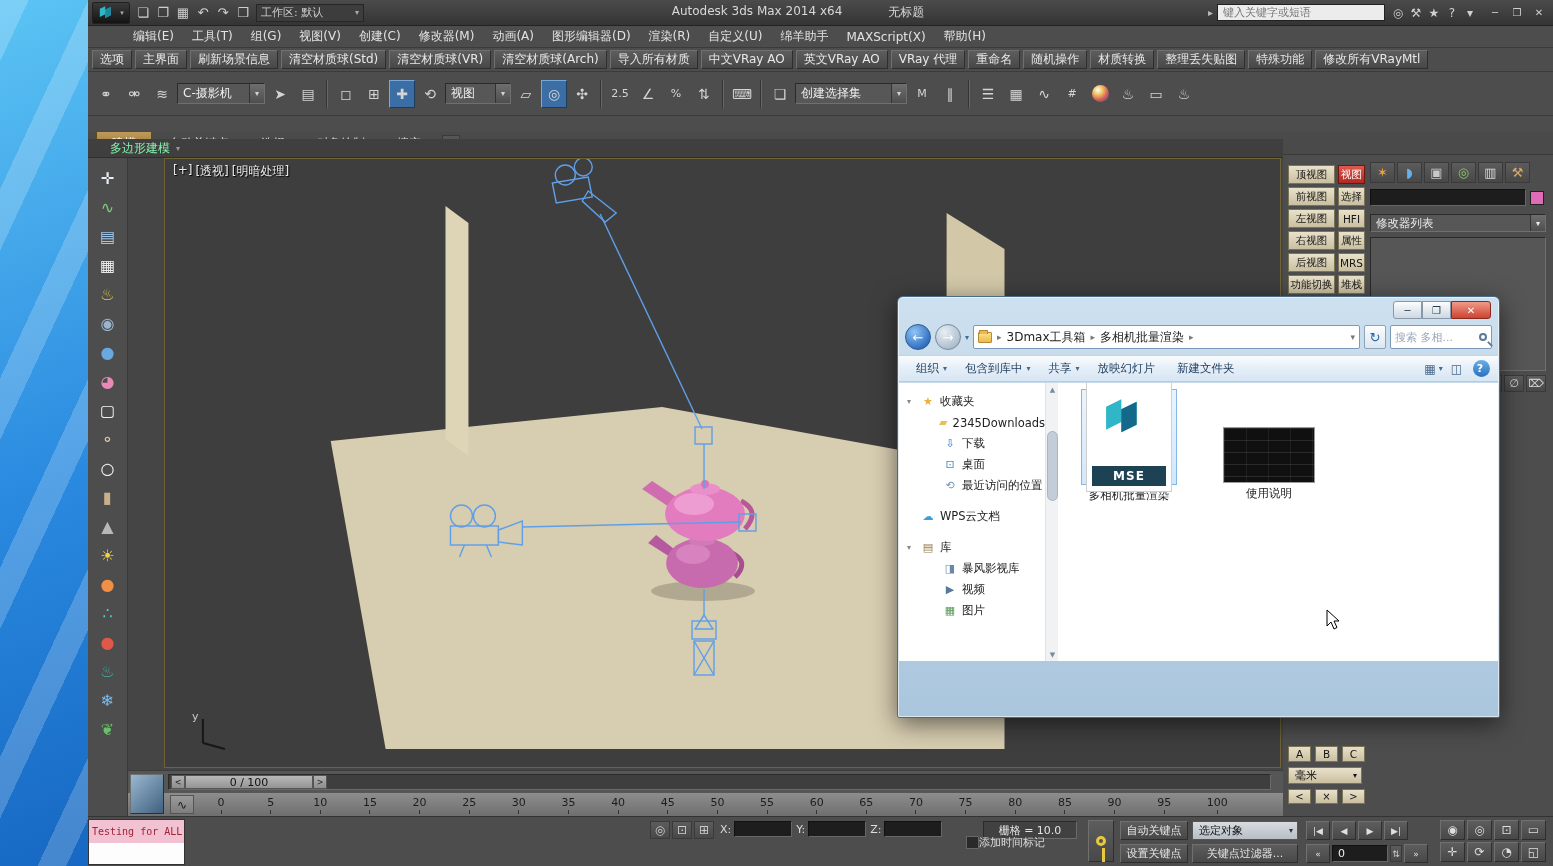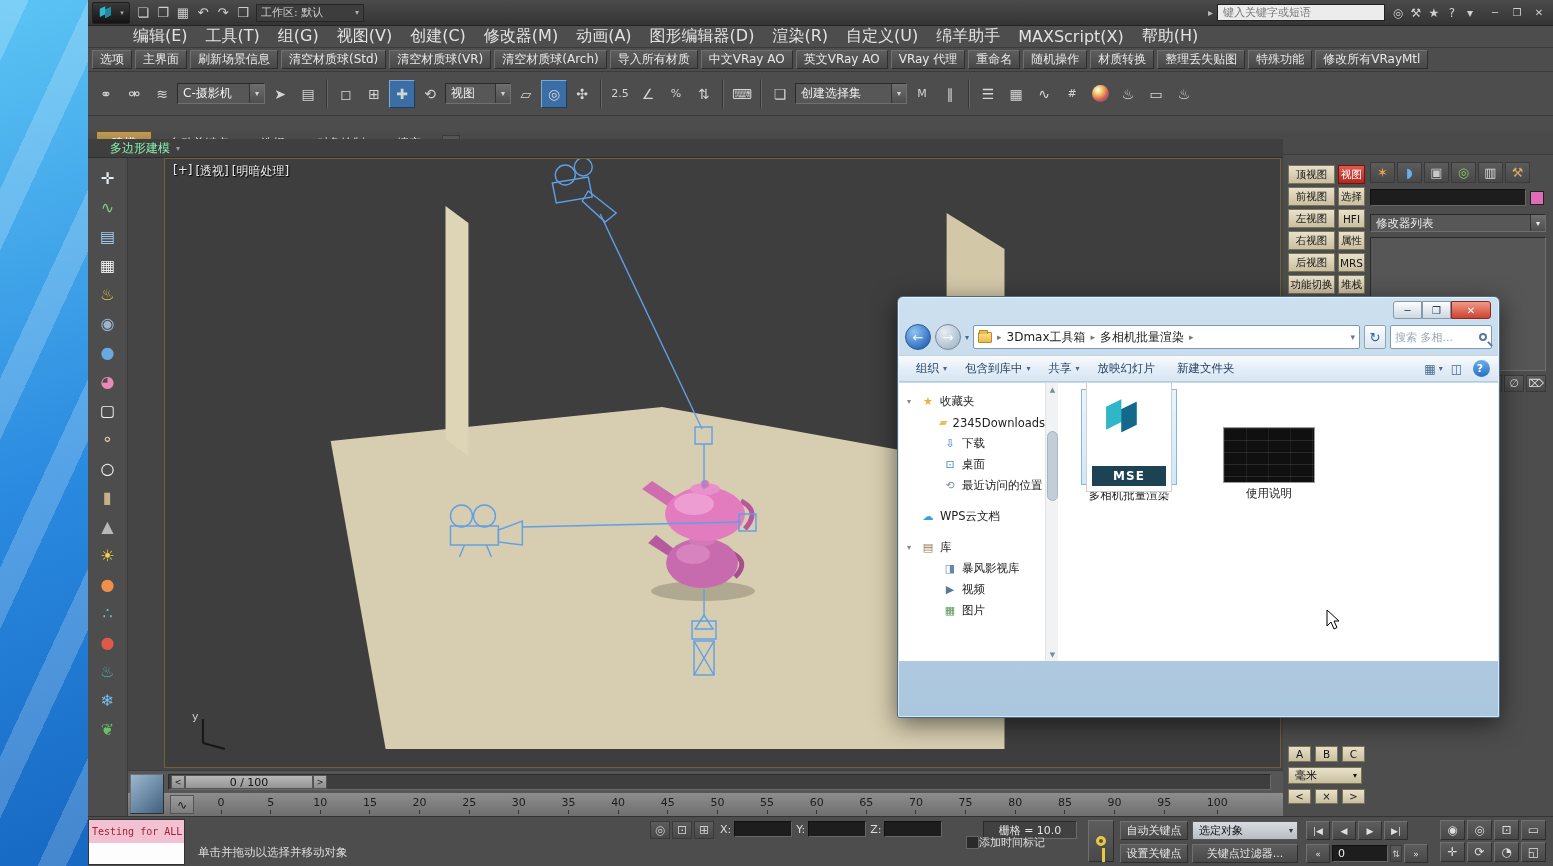--- a/index.html
+++ b/index.html
@@ -22,21 +22,21 @@
   .ws-dd .ta{font-size:8px;color:#aaa;margin-left:4px}
   .tb-title{position:absolute;left:430px;width:560px;text-align:center;display:flex;justify-content:center;gap:46px;color:#d8d8d8;font-size:12px;pointer-events:none}
   .tb-right{margin-left:auto;display:flex;align-items:center;gap:4px}
   .tb-right .arr{color:#bbb;font-size:10px}
   .tb-search{width:168px;height:17px;border:1px solid #222;background:#ececec;color:#333;font-size:11px;padding:0 5px;font-family:inherit}
   .tb-search::placeholder{color:#777}
   .hic{width:18px;height:18px;display:flex;align-items:center;justify-content:center;color:#cfcfcf;font-size:12px}
   .twb{width:20px;height:17px;display:flex;align-items:center;justify-content:center;color:#cfcfcf;font-size:10px;margin-left:2px}
 
   .menubar{position:absolute;left:0;top:26px;width:100%;height:22px;background:#4d4d4d;border-bottom:1px solid #3b3b3b;display:flex;align-items:center;padding-left:36px}
-  .menu-item{padding:16px 9px;color:#e2e2e2;font-size:16px;white-space:nowrap}
+  .menu-item{padding:16px 9px;color:#e2e2e2;font-size:12px;white-space:nowrap}
 
   .stoolbar{position:absolute;left:0;top:48px;width:100%;height:24px;background:#4d4d4d;border-bottom:1px solid #3b3b3b;display:flex;align-items:center;padding-left:4px;gap:3px}
   .sbtn{height:19px;display:flex;align-items:center;padding:0 7px;font-size:12px;color:#e8e8e8;white-space:nowrap;border:1px solid;border-color:#707070 #2e2e2e #2e2e2e #707070;background:linear-gradient(#5d5d5d,#484848)}
 
   .mtoolbar{position:absolute;left:0;top:72px;width:100%;height:44px;background:#4d4d4d;border-bottom:1px solid #3a3a3a;display:flex;align-items:center;padding-left:5px;gap:2px}
   .tool{height:28px;min-width:26px;display:flex;align-items:center;justify-content:center;color:#d4d4d4;font-size:14px;border:1px solid transparent}
   .tool .tg:empty,.tool .tl:empty,.tool .ta:empty{display:none}
   .tool.txt .tg{font-size:11px;font-weight:normal}
   .tool.active{background:#3a6ea5;border-color:#7aa8d8 #1e3c5c #1e3c5c #7aa8d8}
   .tool.sep{min-width:2px;width:2px;height:30px;border-left:1px solid #353535;border-right:1px solid #676767;margin:0 3px}
@@ -213,20 +213,24 @@
         <span class="qa">❐</span>
         <span class="qa">▦</span>
         <span class="qa">↶</span>
         <span class="qa">↷</span>
         <span class="qa">❒</span>
       </span>
     <span class="ws-dd">
       <span>工作区: 默认</span>
       <span class="ta">▾</span>
     </span>
+    <span class="tb-title">
+      <span>Autodesk 3ds Max  2014 x64</span>
+      <span>无标题</span>
+    </span>
     <span class="tb-right">
       <span class="arr">▸</span>
       <input class="tb-search" placeholder="键入关键字或短语" style="">
       <span style="display:flex">
           <span class="hic">◎</span>
           <span class="hic">⚒</span>
           <span class="hic">★</span>
           <span class="hic">?</span>
           <span class="hic">▾</span>
         </span>
@@ -654,21 +658,20 @@
         <span class="tick">100</span>
       </div>
   </div>
   <div class="curve-box" style="position:absolute;left:42px;top:774px"></div>
 
   <div class="sbar">
     <div class="listener">
       <div class="lt">Testing for ALL</div>
       <div class="lb"></div>
     </div>
-    <div class="prompt-field">单击并拖动以选择并移动对象</div>
     <div class="toggles">
         <span class="tgl">◎</span>
         <span class="tgl">⊡</span>
         <span class="tgl">⊞</span>
       </div>
     <div class="coords">
   <span class="coord">
     <span class="clb">X:</span>
     <input class="cin" value="" style="">
   </span>

